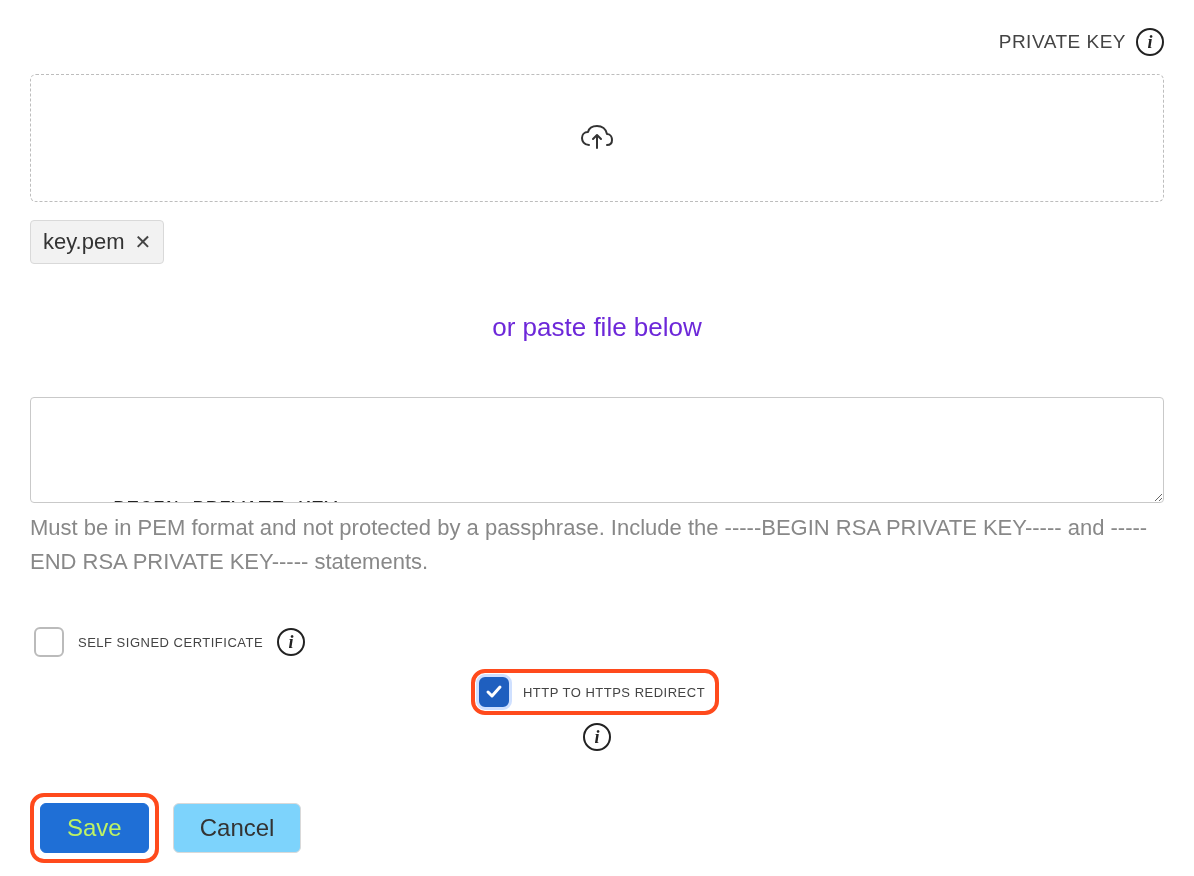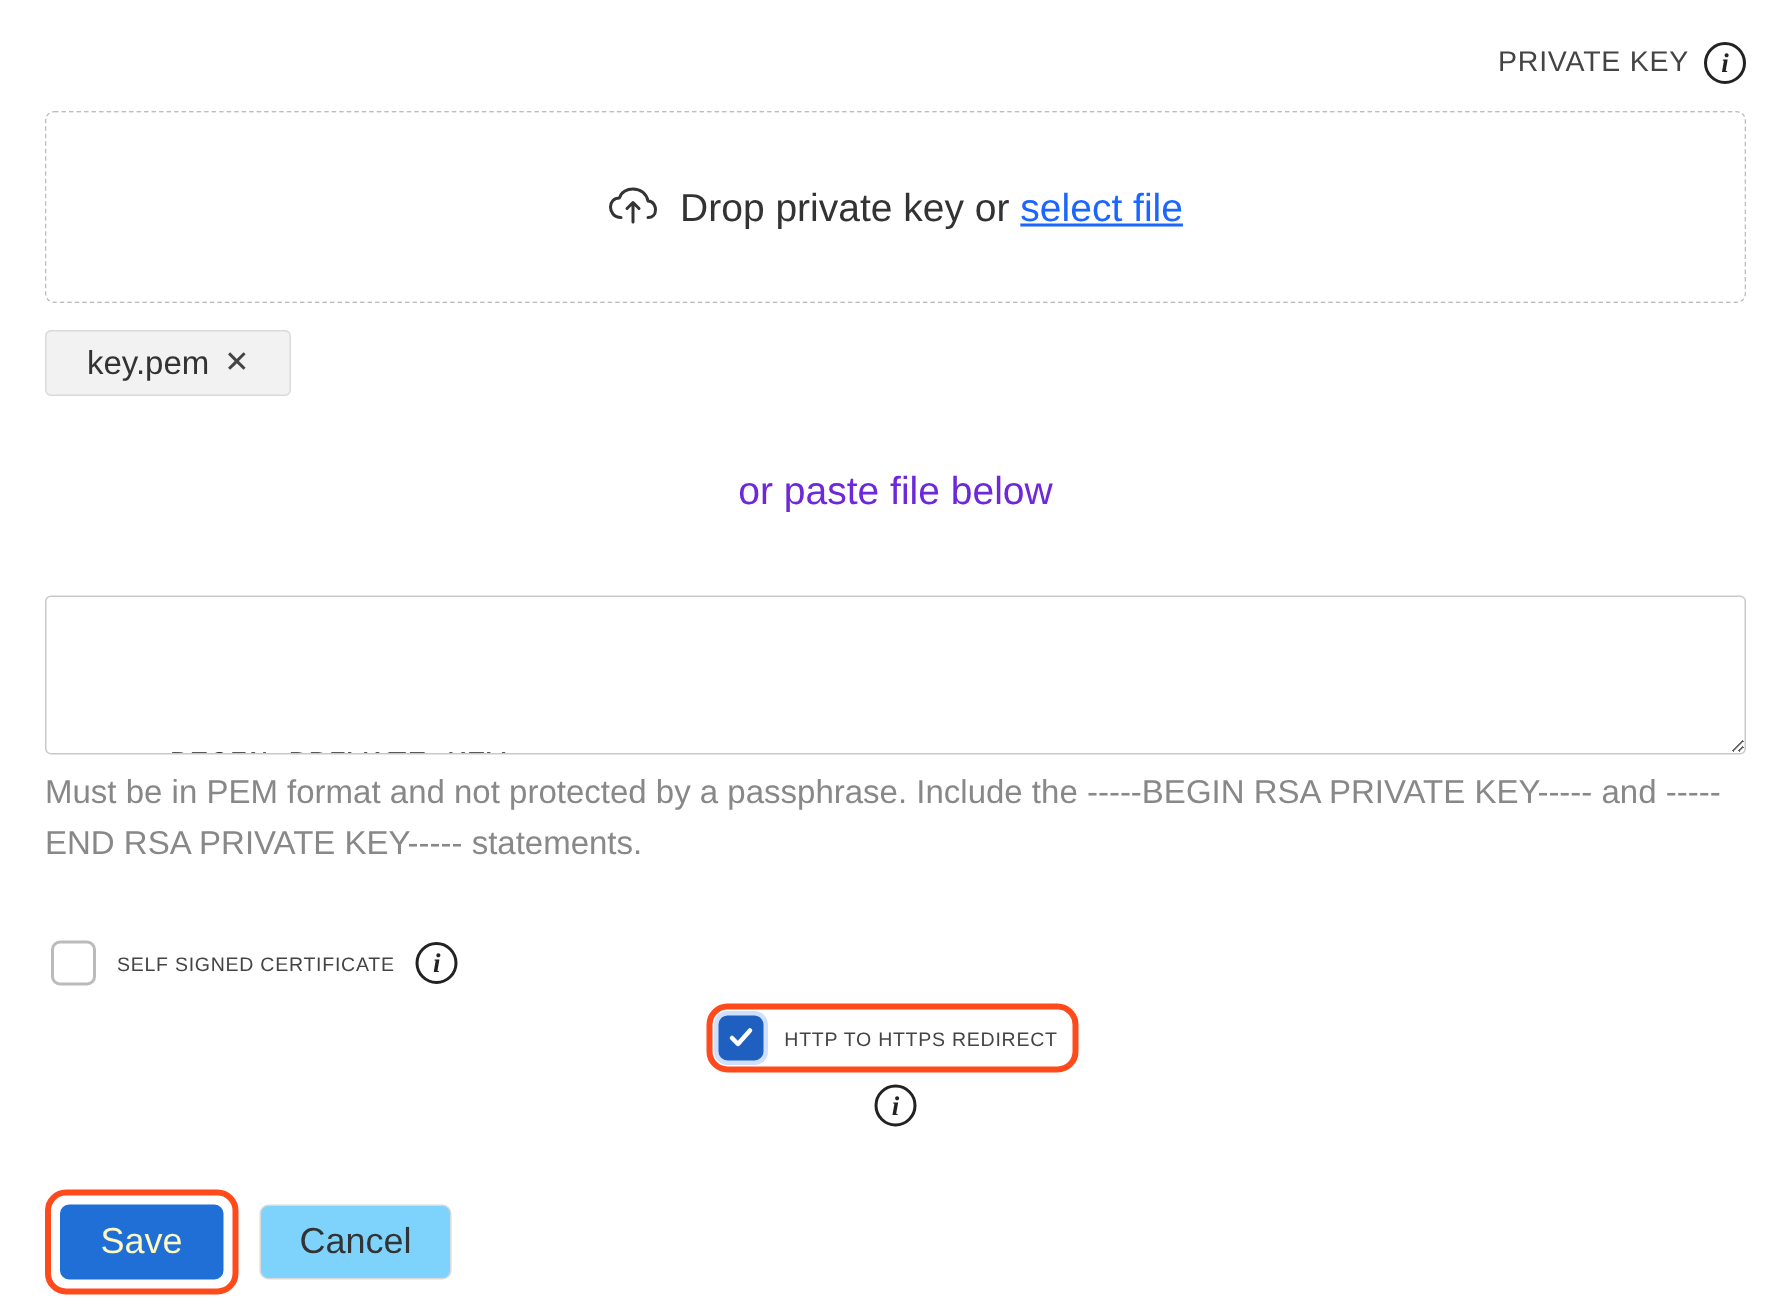--- a/index.html
+++ b/index.html
@@ -63,21 +63,21 @@
     cursor: pointer;
   }
   .cloud-icon svg { display: block; }
   .file-chip {
     display: inline-flex;
     align-items: center;
     gap: 10px;
     background: #f2f2f2;
     border: 1px solid #d9d9d9;
     border-radius: 4px;
-    padding: 8px 27px;
+    padding: 8px 12px;
     font-size: 22px;
     color: #333;
   }
   .chip-close {
     font-size: 20px;
     cursor: pointer;
     color: #444;
     line-height: 1;
   }
   .or-paste {
@@ -171,21 +171,21 @@
   .btn {
     font-size: 24px;
     padding: 12px 26px;
     border-radius: 6px;
     cursor: pointer;
     border: 1px solid transparent;
     line-height: 1;
   }
   .btn-primary {
     background: #1f6fd6;
-    color: #fef9c3;
+    color: #bef264;
     border-color: #1f6fd6;
   }
   .btn-secondary {
     background: #7dd3fc;
     color: #333;
     border: 1px solid #d9d9d9;
   }
 </style>
 </head>
 <body>
@@ -198,23 +198,20 @@
     <span class="info-icon">i</span>
   </div>
 
   
   <div class="dropzone">
     <span class="cloud-icon">
       <svg width="34" height="28" viewBox="0 0 34 28" fill="none" stroke="#333" stroke-width="2">
         <path d="M9 21 C4 21 2 17 2 14 C2 11 4 8 8 8 C9 4 13 2 17 2 C22 2 26 5 27 10 C31 10 32 14 32 16 C32 19 30 21 27 21" stroke-linecap="round" stroke-linejoin="round"></path>
         <path d="M17 11 L17 24 M13 15 L17 11 L21 15" stroke-linecap="round" stroke-linejoin="round"></path>
       </svg>
-    </span>
-    <span class="dropzone-text">
-      <span>Drop private key or </span><span class="dropzone-link">select file</span>
     </span>
   </div>
 
   
   <div class="file-chip">
     <span>key.pem</span>
     <span class="chip-close">✕</span>
   </div>
 
   

